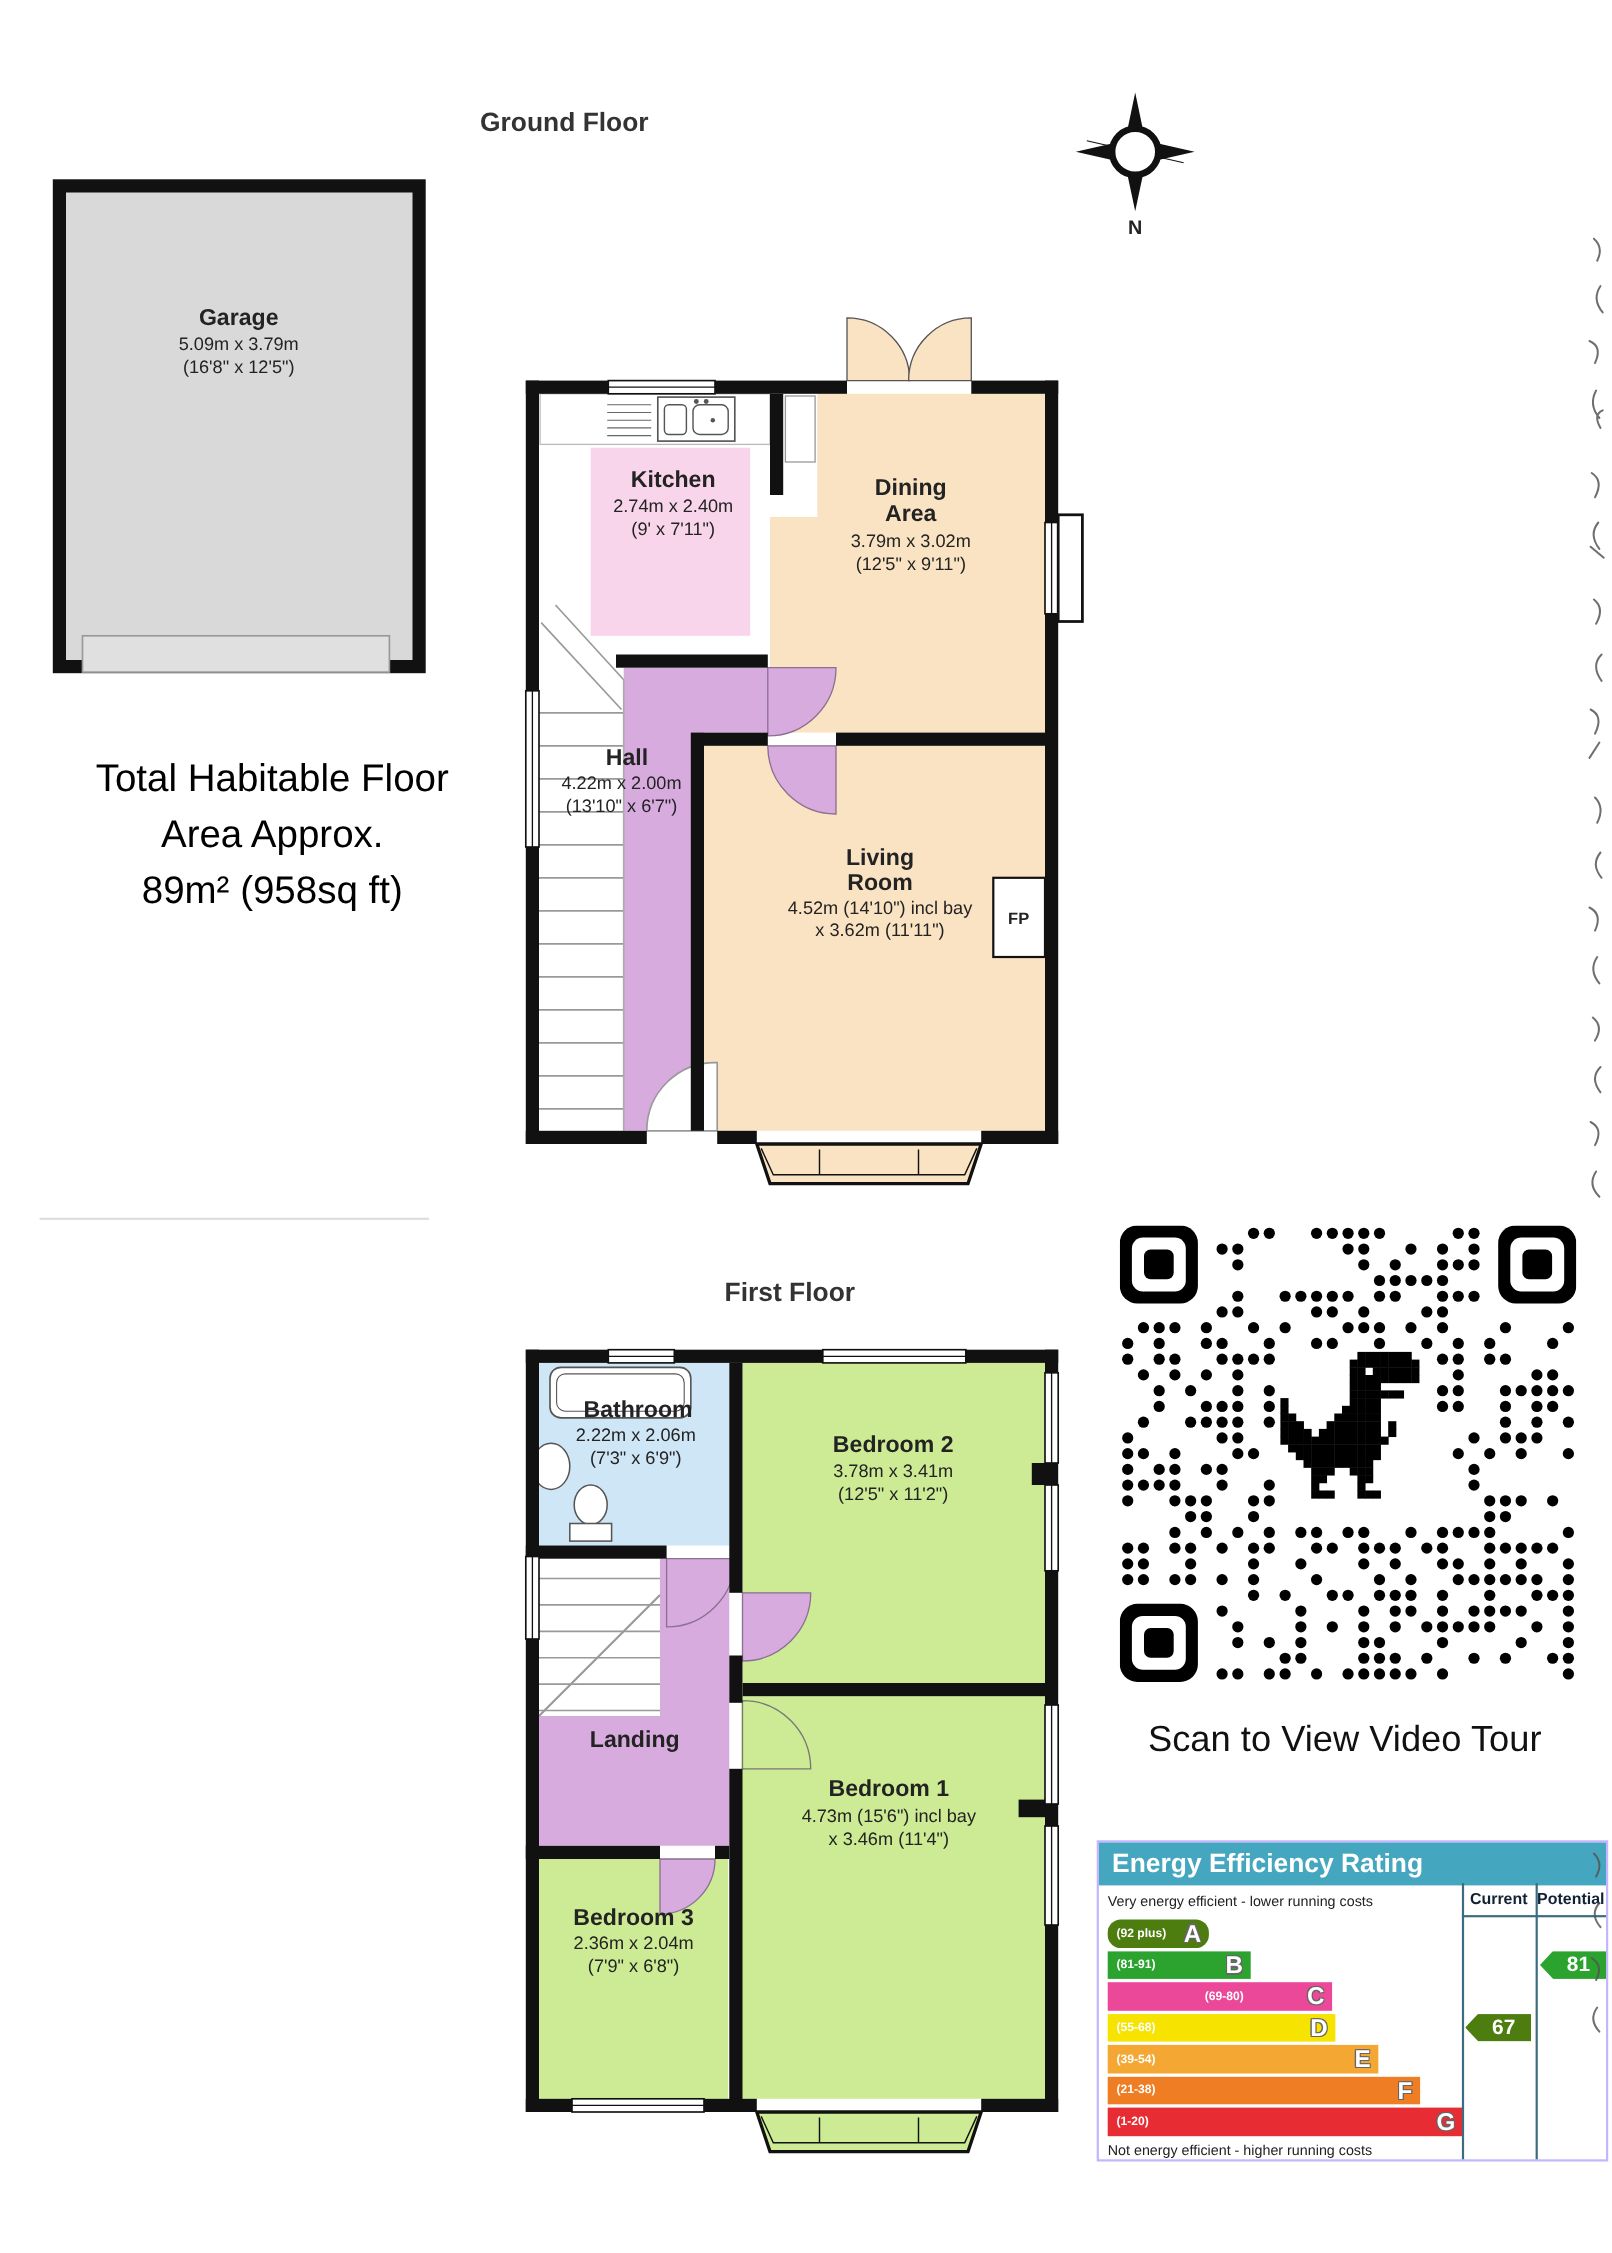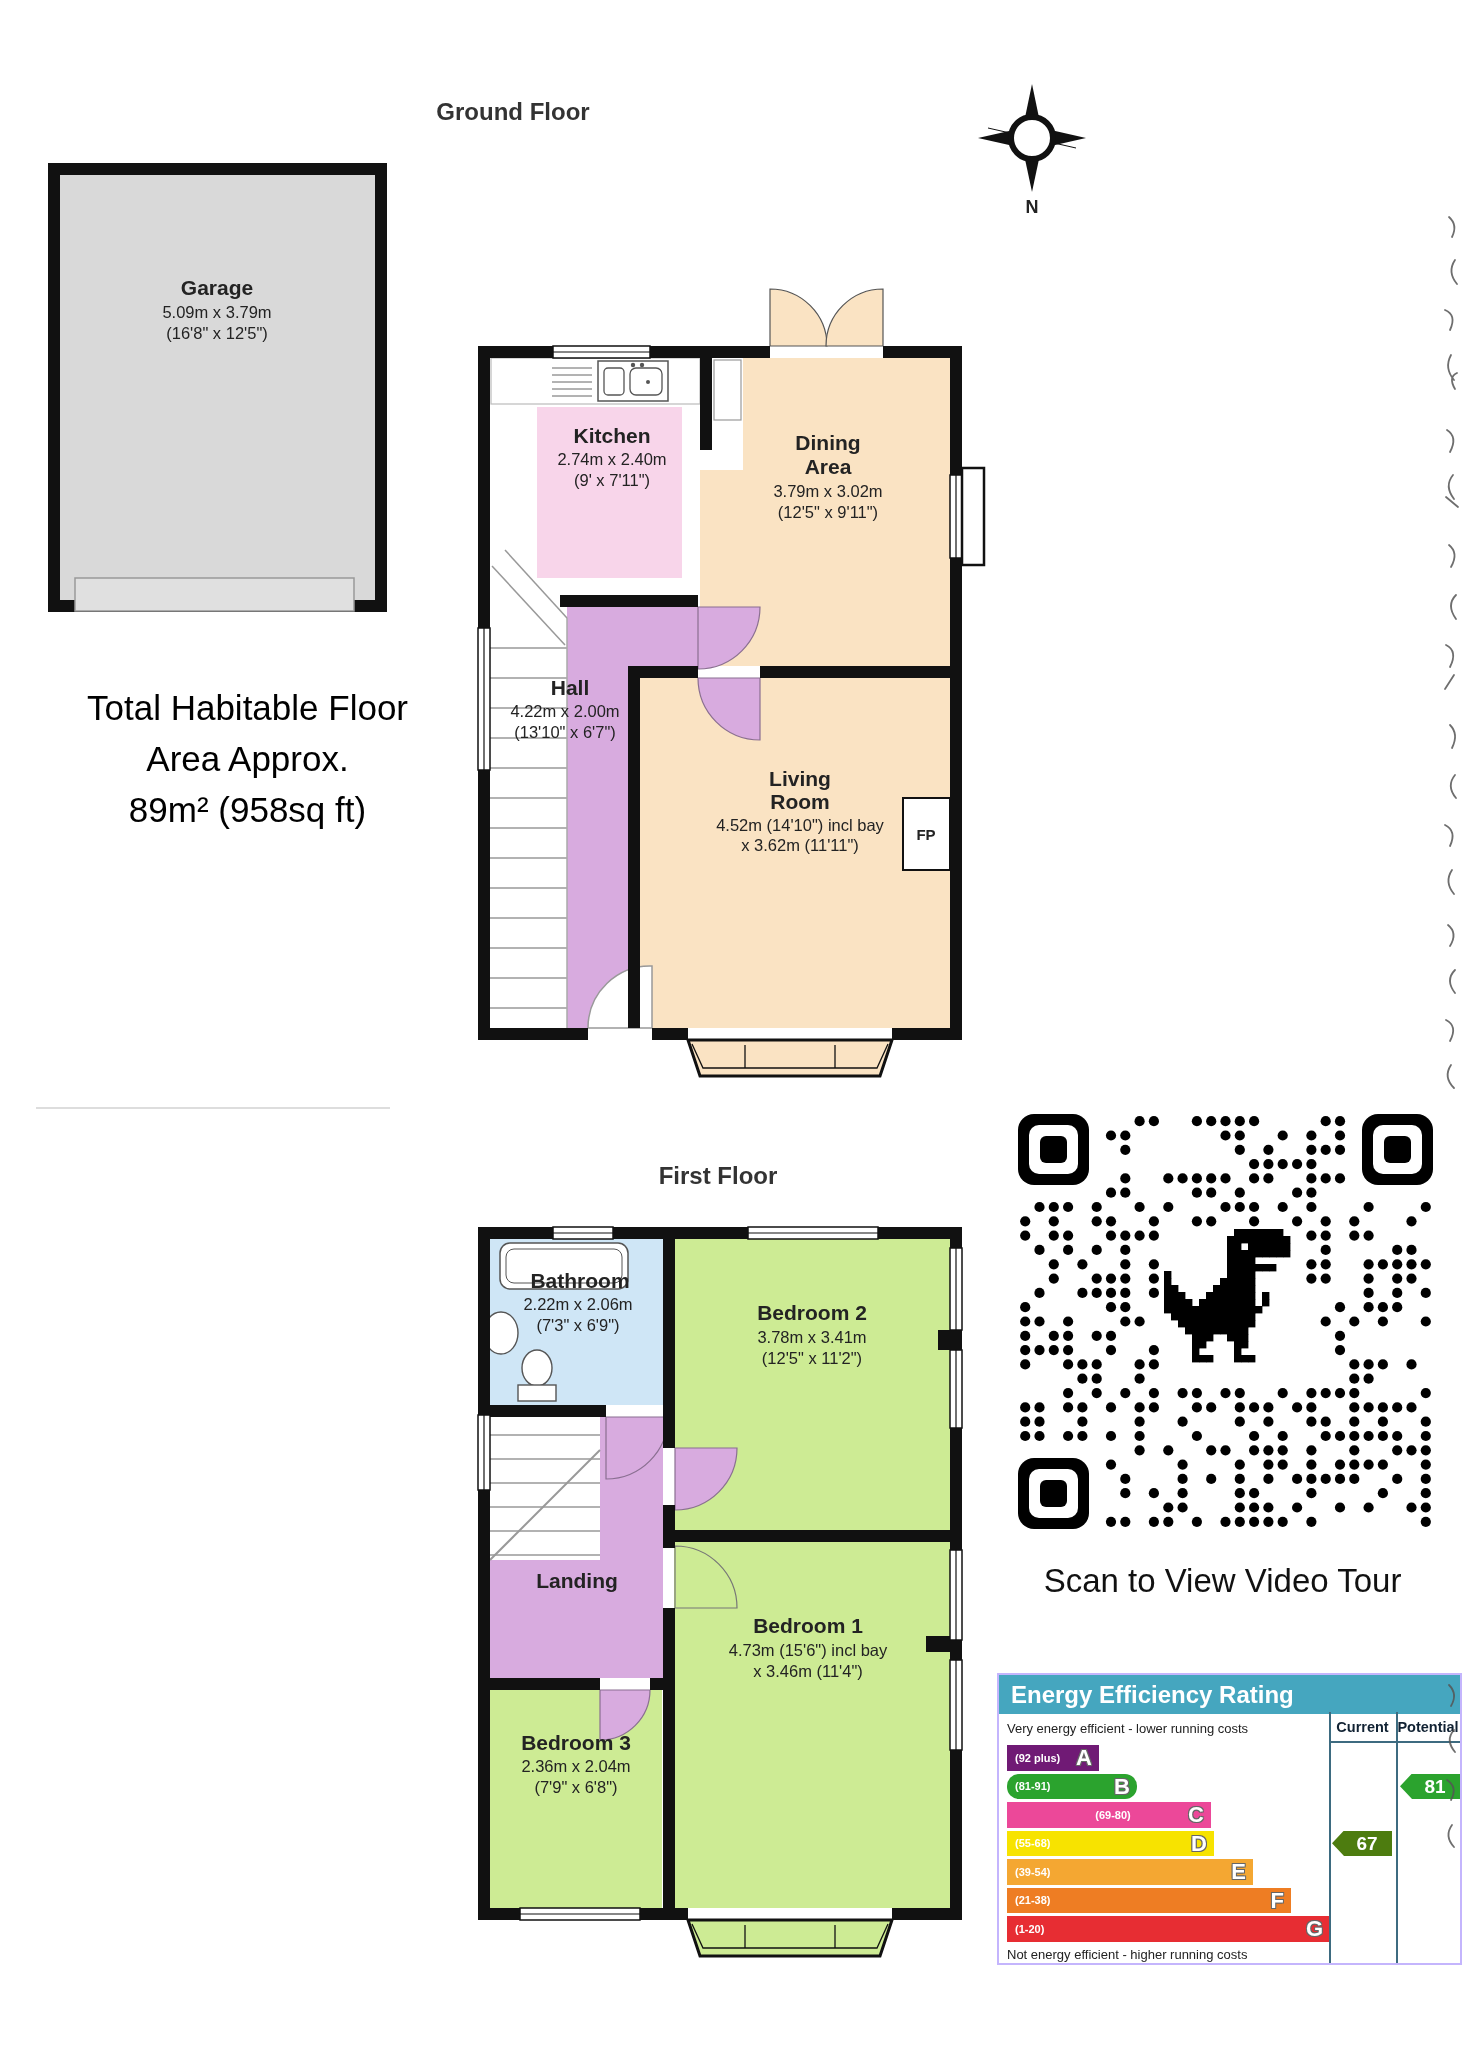--- a/index.html
+++ b/index.html
@@ -725,25 +725,25 @@
         <rect x="223" y="241" width="7.4" height="7.4" fill="#000"></rect>
         <rect x="230" y="241" width="7.4" height="7.4" fill="#000"></rect>
       </g>
     </svg>
   <div class="qr-caption">Scan to View Video Tour</div>
 
   <div class="epc-box">
     <div class="epc-header" style="background: rgb(69, 166, 191);">Energy Efficiency Rating</div>
     <div class="epc-note-top">Very energy efficient - lower running costs</div>
     <div class="epc-bands">
-        <div class="epc-band" style="width: 92px; background: #701a75;">
+        <div class="epc-band" style="width: 92px; background: #4d7c0f; border-radius: 12px;">
           <span class="epc-range">(92 plus)</span>
           <span class="epc-letter">A</span>
         </div>
-        <div class="epc-band" style="width: 130px; background: rgb(43, 163, 46); border-radius: 12px;">
+        <div class="epc-band" style="width: 130px; background: rgb(43, 163, 46);">
           <span class="epc-range">(81-91)</span>
           <span class="epc-letter">B</span>
         </div>
         <div class="epc-band" style="width: 204px; background: #ec4899; justify-content: center;">
           <span class="epc-range">(69-80)</span>
           <span class="epc-letter">C</span>
         </div>
         <div class="epc-band" style="width: 207px; background: rgb(247, 227, 0);">
           <span class="epc-range">(55-68)</span>
           <span class="epc-letter">D</span>

